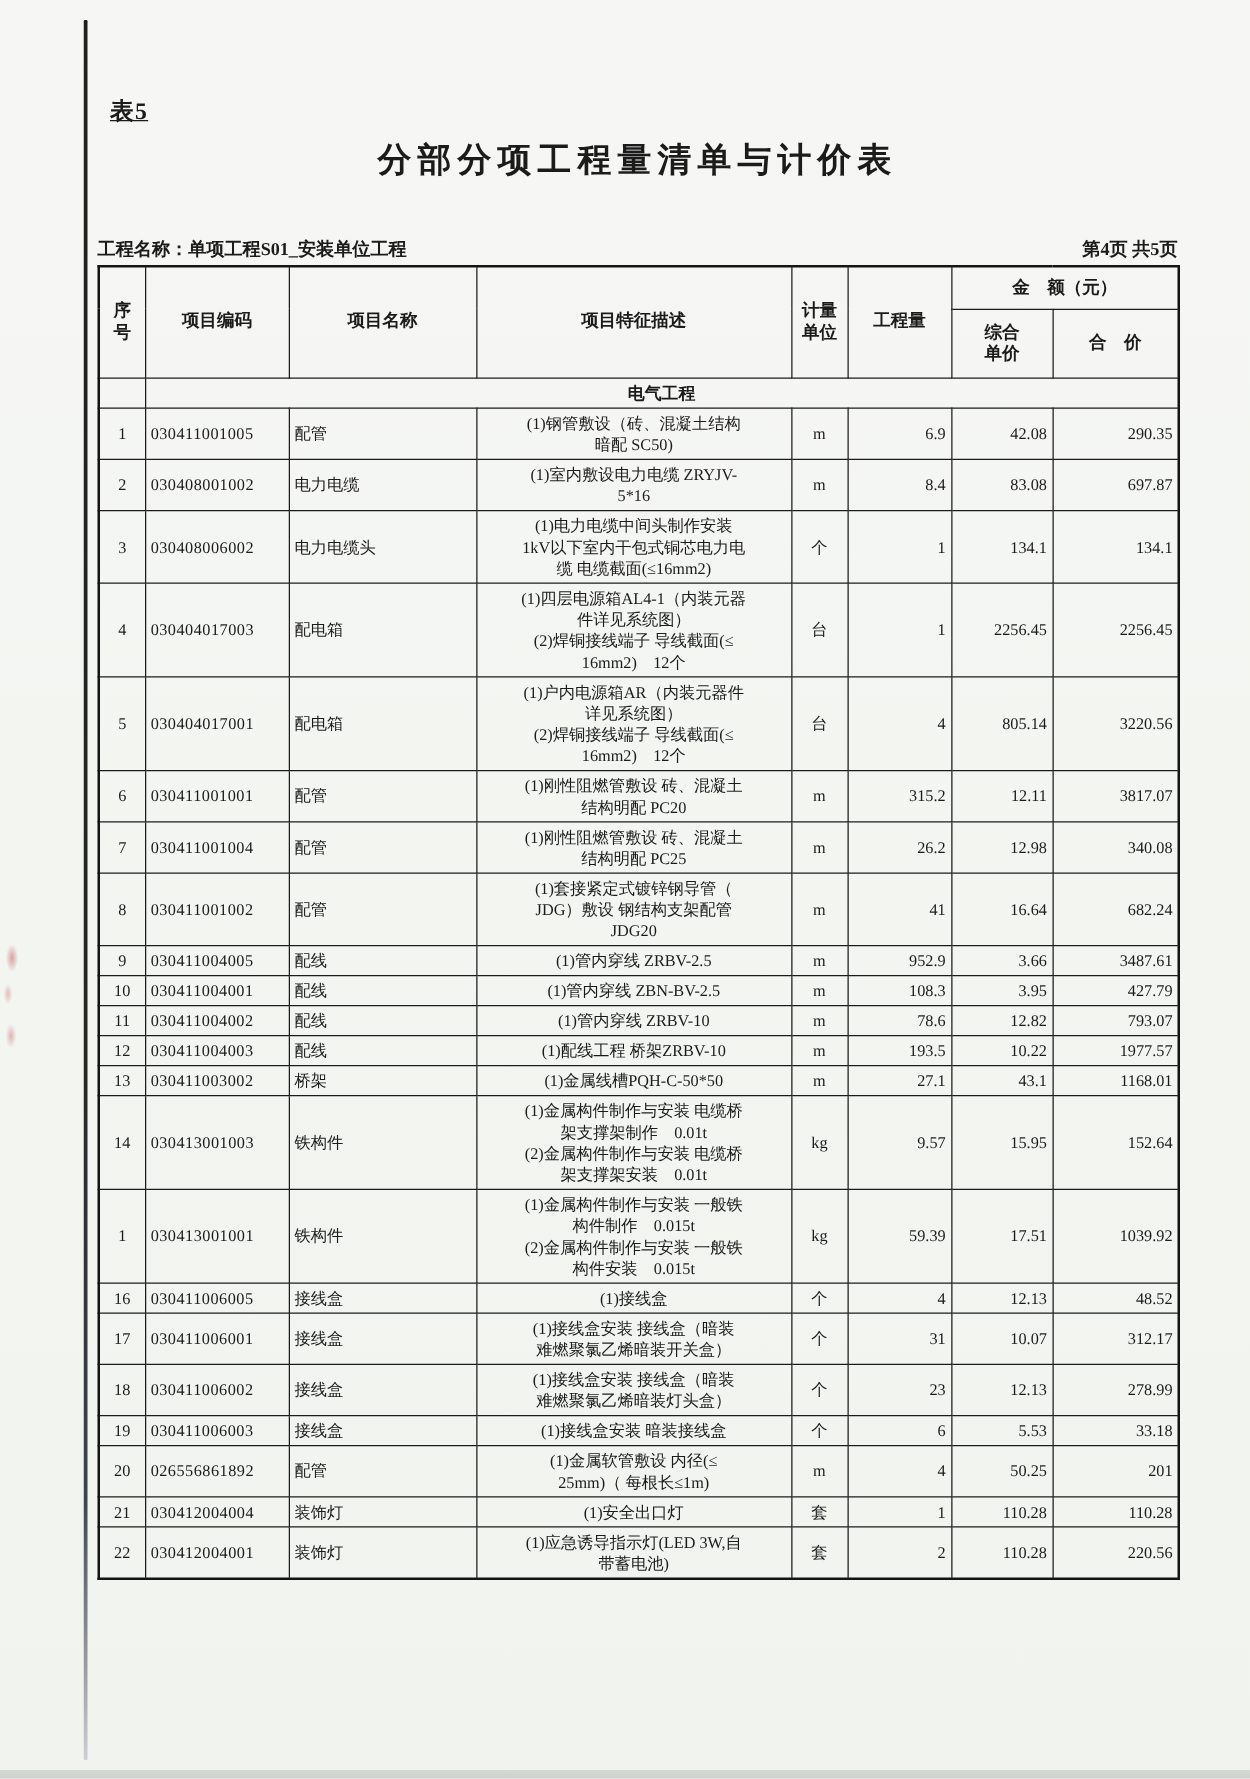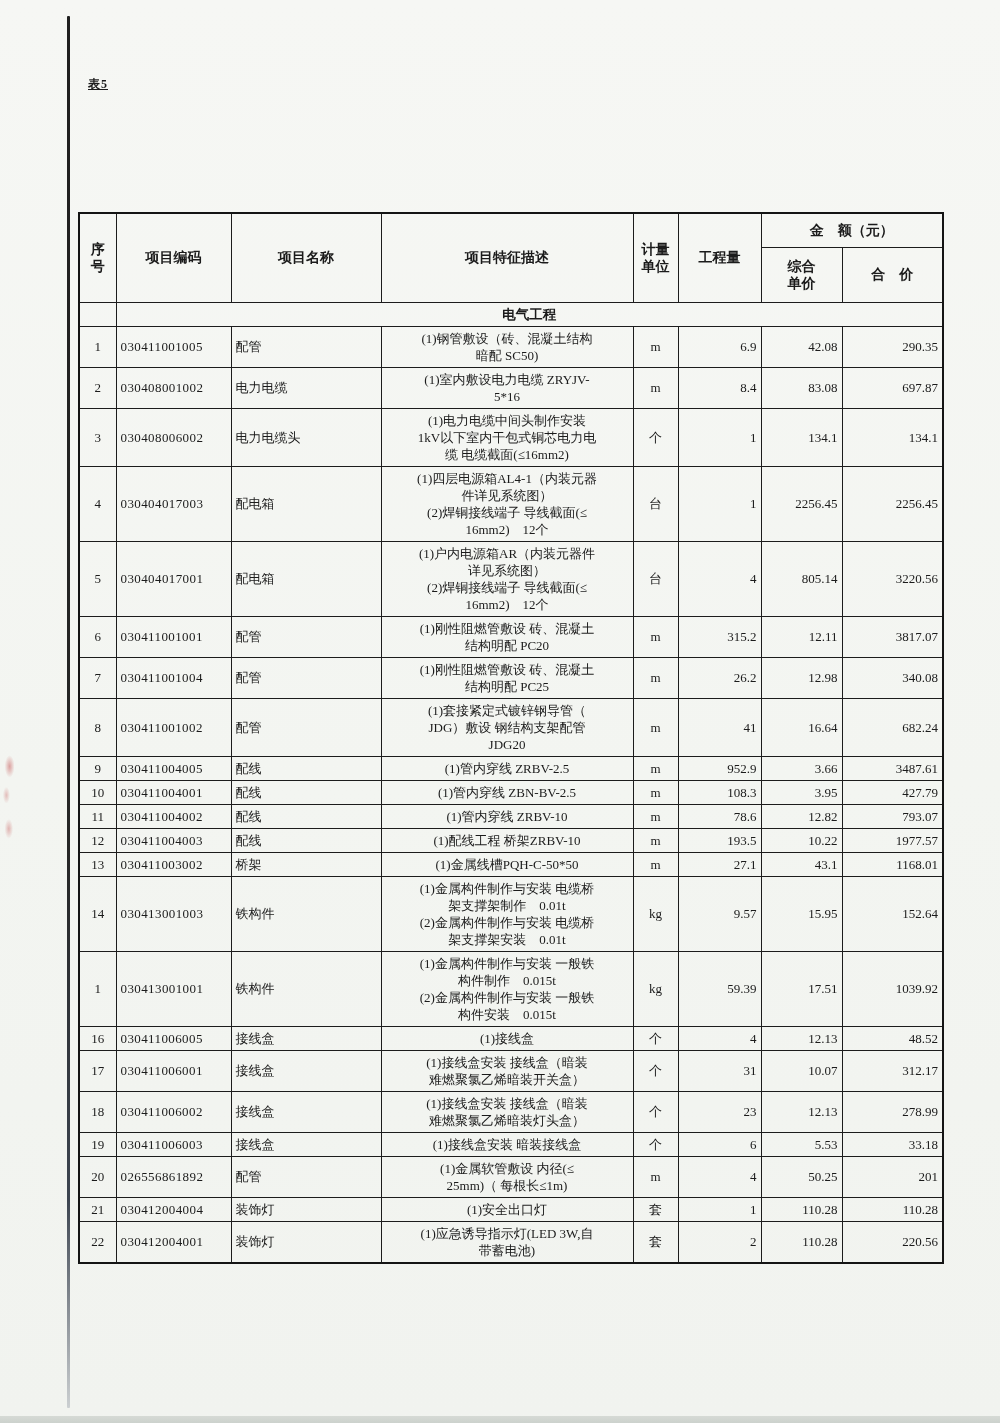--- a/index.html
+++ b/index.html
@@ -51,21 +51,21 @@
     bottom: 0;
     width: 100%;
     height: 7px;
     background: linear-gradient(180deg, #cfd4cf, #c3c9c4);
     opacity: 0.8;
   }
   .corner-label {
     position: absolute;
     left: 88px;
     top: 76px;
-    font-size: 12px;
+    font-size: 19px;
     font-weight: 600;
     letter-spacing: 1px;
     text-decoration: underline;
   }
   .page-title {
     position: absolute;
     left: 78px;
     top: 110px;
     width: 864px;
     text-align: center;
@@ -131,21 +131,26 @@
 <body>
 
 <div class="page">
 
   <div class="binding-line"></div>
   <div class="ink-smudge"></div>
   <div class="scan-edge-band"></div>
 
   <div class="corner-label">表5</div>
 
-
+  <div class="page-title">分部分项工程量清单与计价表</div>
+
+  <div class="meta-row">
+    <span>工程名称：单项工程S01_安装单位工程</span>
+    <span>第4页 共5页</span>
+  </div>
 
   <table class="qty-table">
     <colgroup>
       <col style="width:37px">
       <col style="width:115px">
       <col style="width:150px">
       <col style="width:252px">
       <col style="width:45px">
       <col style="width:83px">
       <col style="width:81px">

